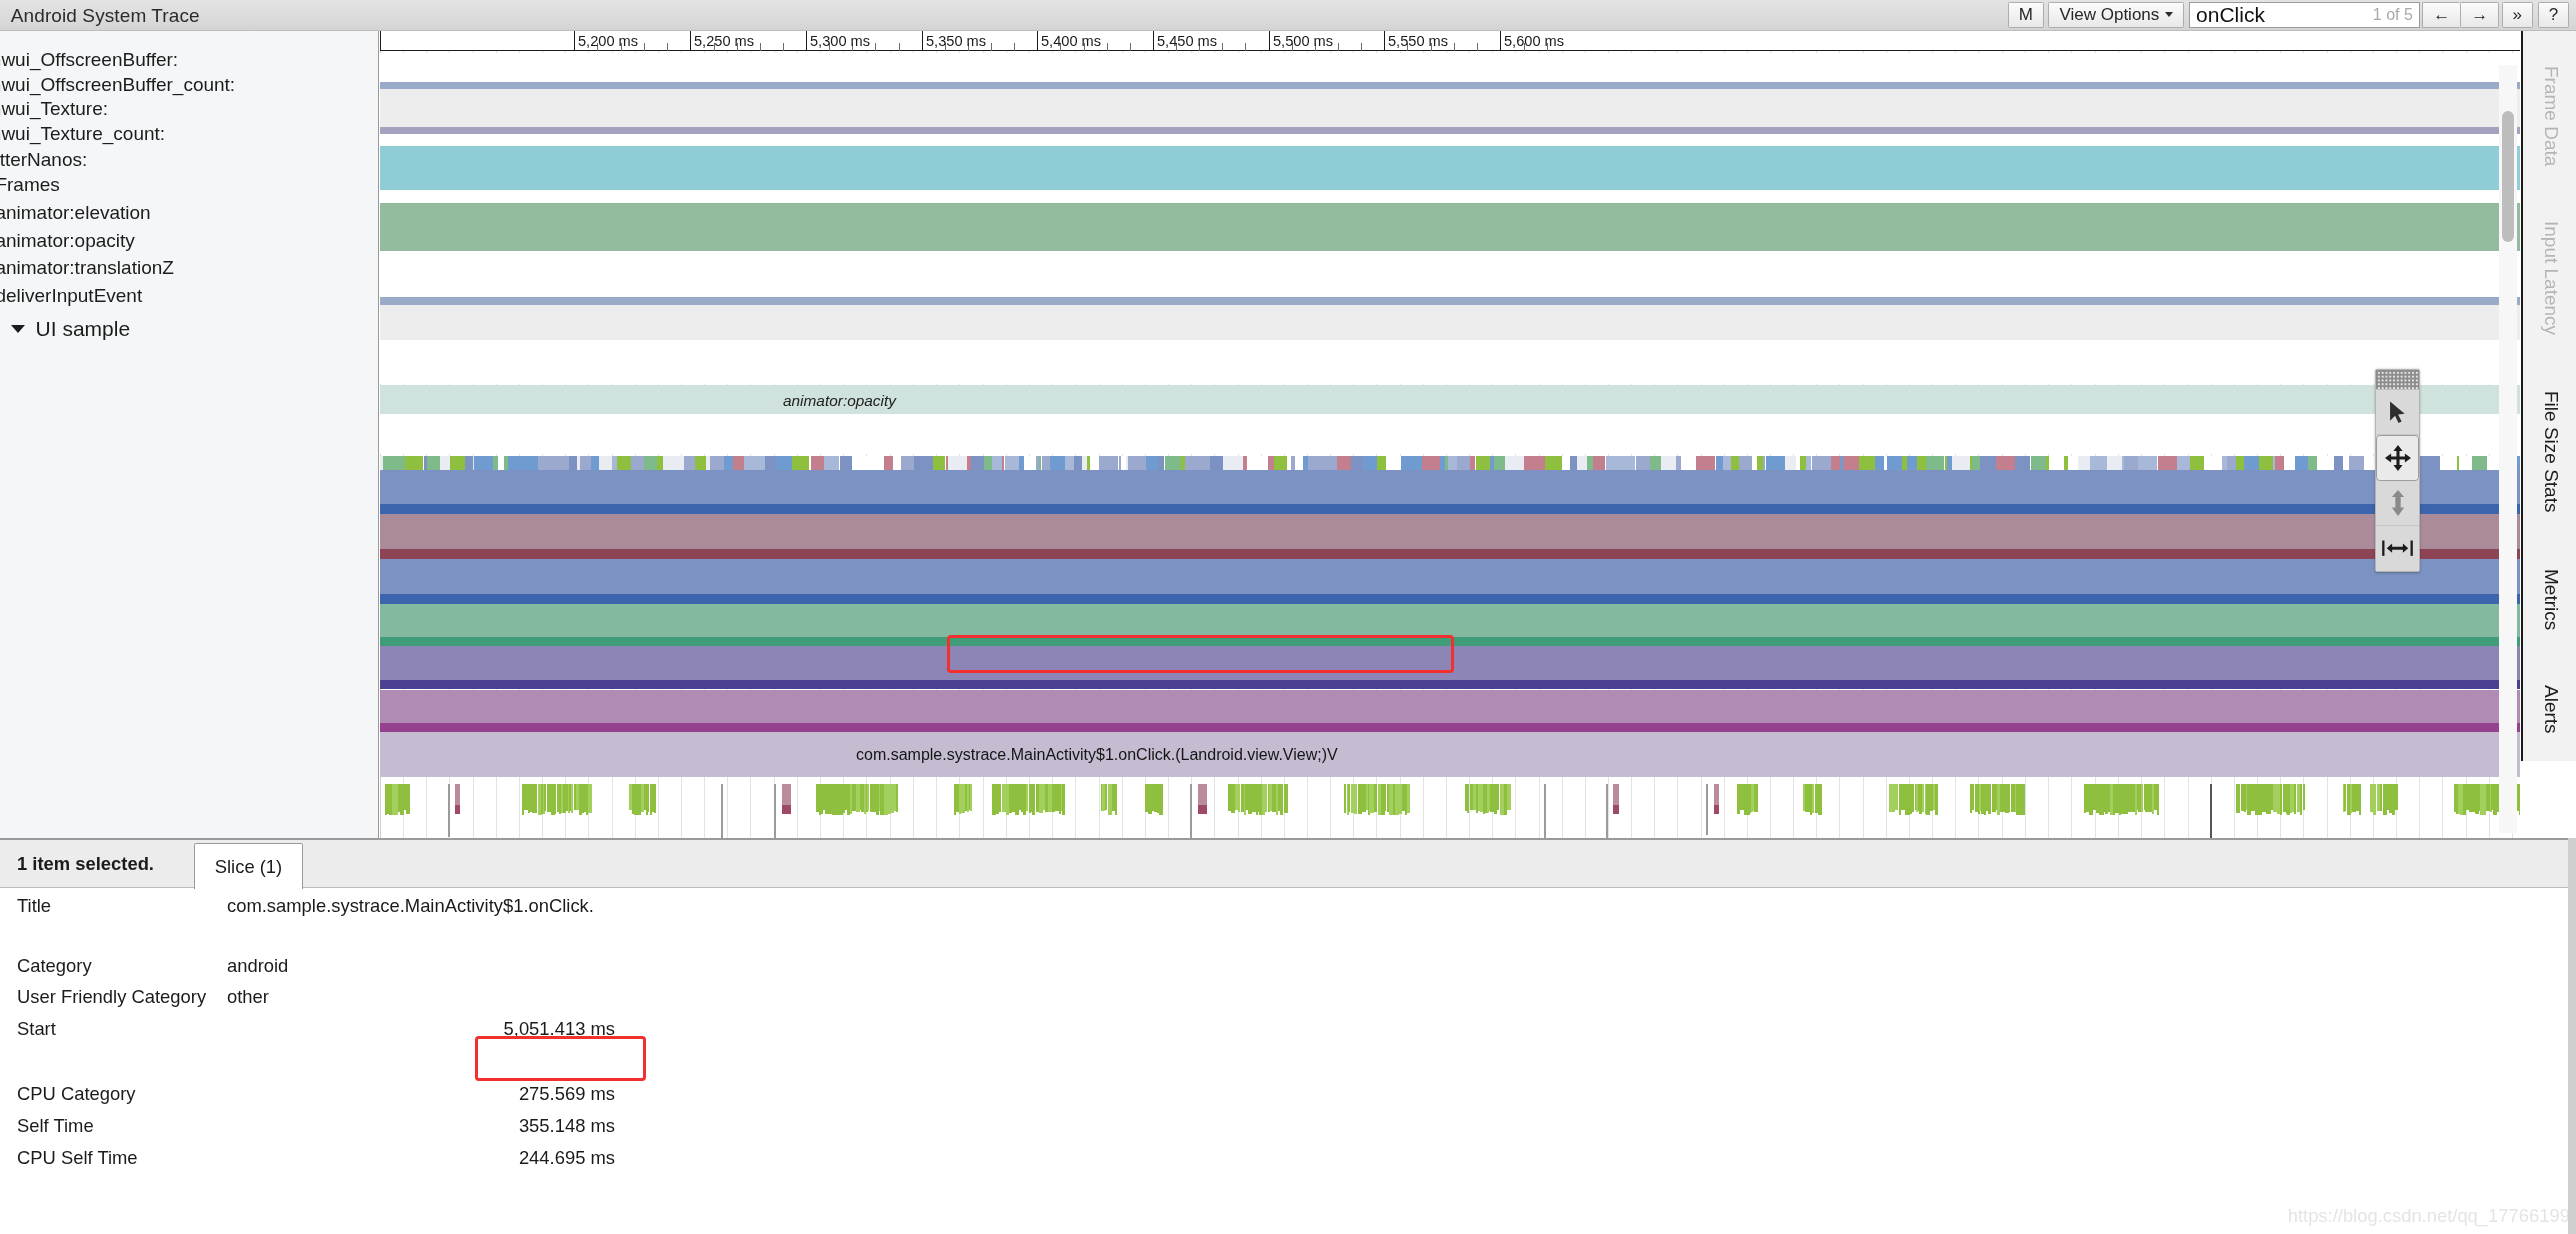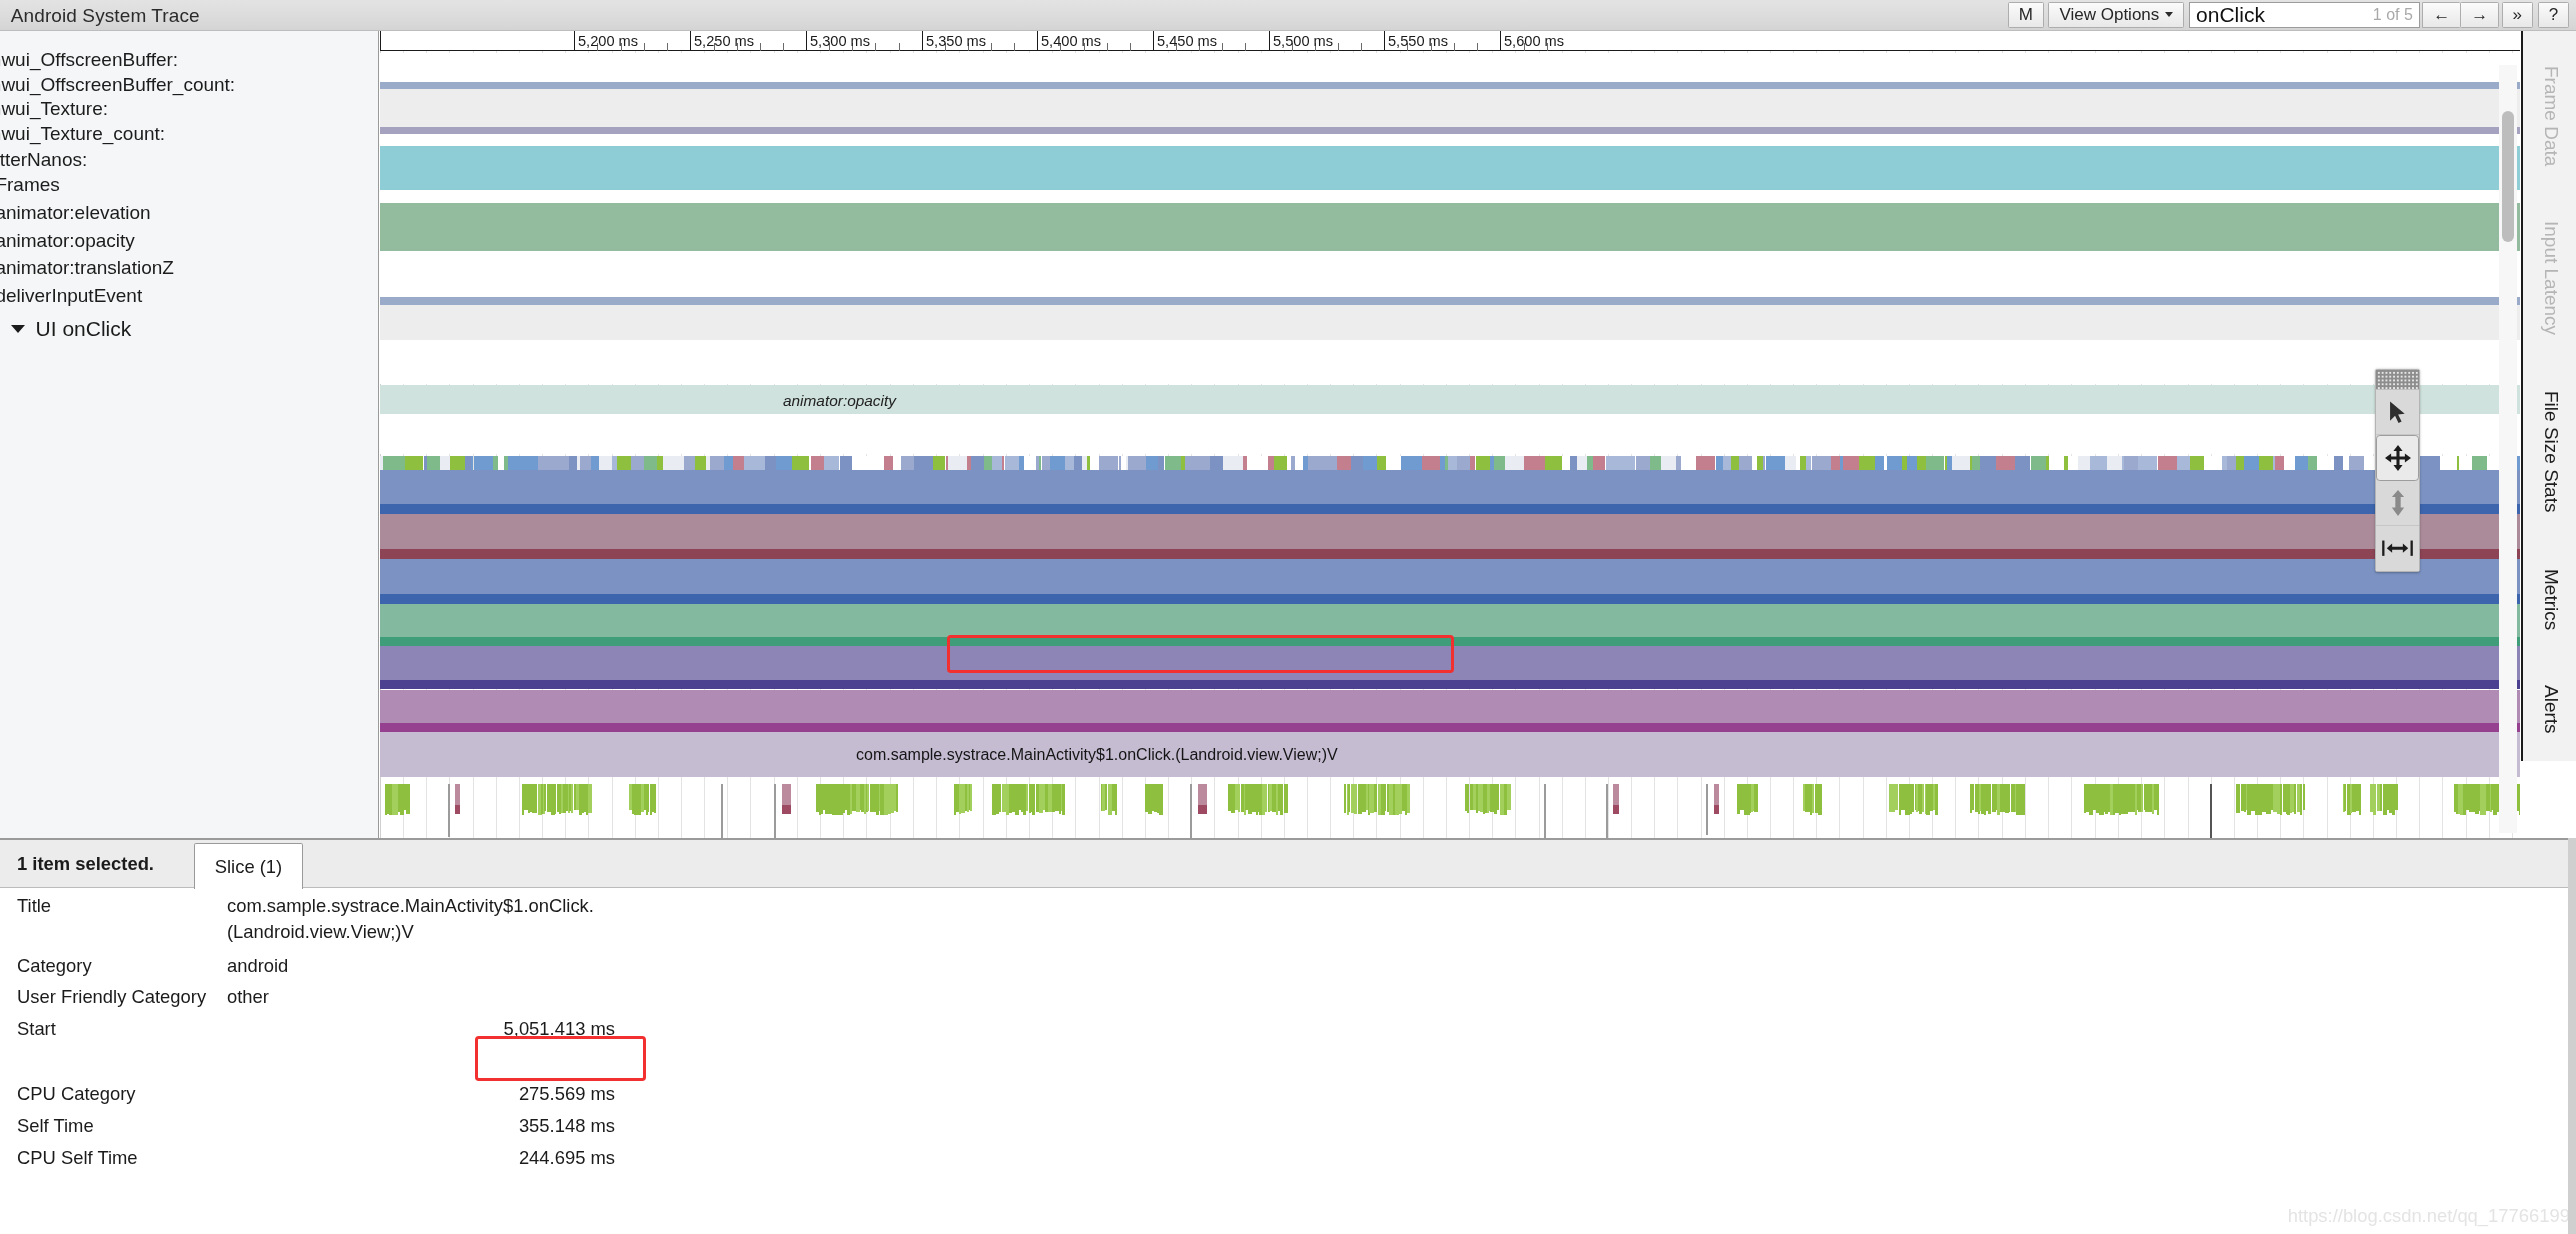--- a/index.html
+++ b/index.html
@@ -231,21 +231,21 @@
       <div class="tl-item" style="top:68px;left:-9.2px;">hwui_Texture:</div>
       <div class="tl-item" style="top:93px;left:-9.2px;">hwui_Texture_count:</div>
       <div class="tl-item" style="top:119px;left:-4.6px;">itterNanos:</div>
       <div class="tl-item" style="top:144px;left:-4.6px;">Frames</div>
       <div class="tl-item" style="top:172px;left:-4.6px;">animator:elevation</div>
       <div class="tl-item" style="top:200px;left:-4.6px;">animator:opacity</div>
       <div class="tl-item" style="top:227px;left:-4.6px;">animator:translationZ</div>
       <div class="tl-item" style="top:255px;left:-4.6px;">deliverInputEvent</div>
       <div class="tl-item indent" style="top:287px;">
         <span class="tri-dn"></span>
-        <span style="font-size:21px;">UI onClick</span>
+        <span style="font-size:21px;">UI sample</span>
       </div>
     </div>
 
     <div class="canvas">
 
       <div class="ruler">
         <div class="rtick" style="left:0px;"></div>
         <div class="rtick" style="left:194px;"></div>
         <div class="rtick minor" style="left:217px;"></div>
           <div class="rtick minor" style="left:241px;"></div>
@@ -1044,23 +1044,20 @@
   <div class="detail">
     <div class="detail-tabbar">
       <div class="sel-count">1 item selected.</div>
       <div class="tabchip">Slice (1)</div>
     </div>
 
     <div class="drow" style="top:55px;">
       <div class="dkey">Title</div>
       <div class="dval-left">com.sample.systrace.MainActivity$1.onClick.</div>
     </div>
-    <div class="drow" style="top:81px;">
-      <div class="dval-left">(Landroid.view.View;)V</div>
-    </div>
     <div class="drow" style="top:115px;">
       <div class="dkey">Category</div>
       <div class="dval-left">android</div>
     </div>
     <div class="drow" style="top:146px;">
       <div class="dkey">User Friendly Category</div>
       <div class="dval-left">other</div>
     </div>
     <div class="drow" style="top:178px;">
       <div class="dkey">Start</div>

